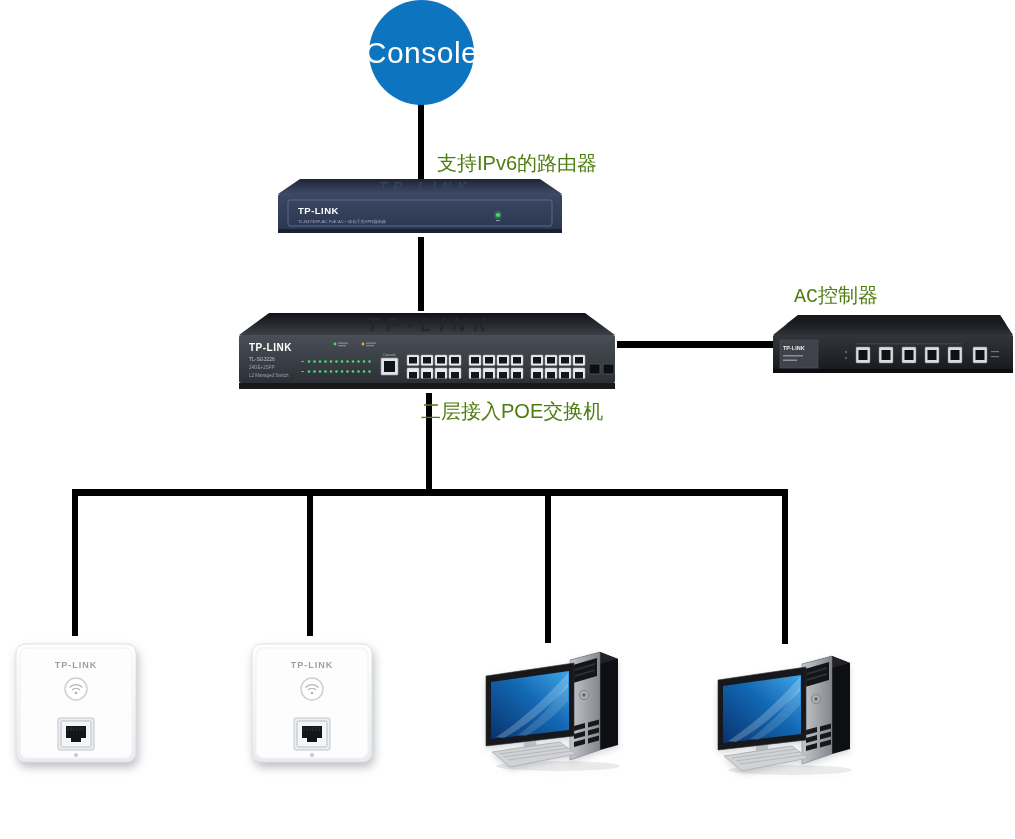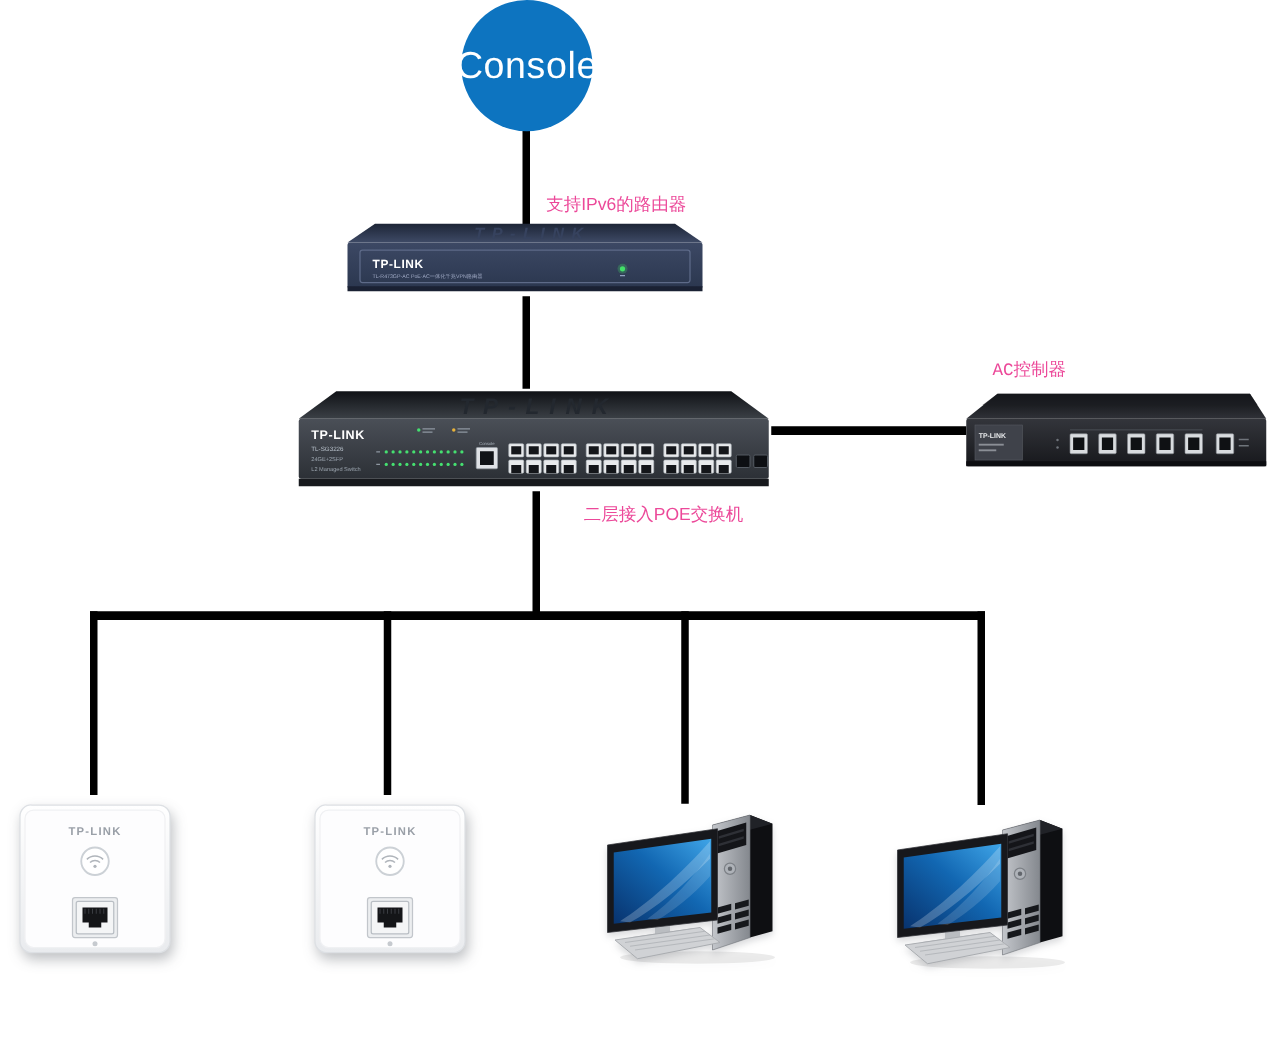--- a/index.html
+++ b/index.html
@@ -2,21 +2,21 @@
 <html><head>
 <meta charset="utf-8">
 <style>
   html,body { margin:0; padding:0; background:#ffffff; }
   .stage {
     position:relative; width:1015px; height:839px; background:#ffffff;
     font-family:"Liberation Sans", sans-serif; overflow:hidden;
   }
   .connector { position:absolute; background:#000000; }
   .annotation {
-    position:absolute; color:#ec4899; font-size:14px; line-height:22px;
+    position:absolute; color:#4d7c0f; font-size:20px; line-height:22px;
     white-space:nowrap; font-weight:400;
   }
   .node-internet {
     position:absolute; left:369px; top:0px; width:105px; height:105px;
     border-radius:50%; background:#0d74c0; display:flex; align-items:center;
     justify-content:center;
   }
   .node-internet span { color:#ffffff; font-size:30px; letter-spacing:0.5px; }
   .device { position:absolute; }
   .device svg { display:block; width:100%; height:100%; }
@@ -36,21 +36,21 @@
   <div class="connector" style="left:72px; top:489px; width:6px; height:147px;"></div>
   <div class="connector" style="left:307px; top:489px; width:6px; height:147px;"></div>
   <div class="connector" style="left:545px; top:489px; width:6px; height:154px;"></div>
   <div class="connector" style="left:782px; top:489px; width:6px; height:155px;"></div>
 
   <div class="node-internet">
     <span>Console</span>
   </div>
 
   <div class="annotation" style="left:437px; top:152px;">支持IPv6的路由器</div>
-  <div class="annotation" style="left:467px; top:400px;">二层接入POE交换机</div>
+  <div class="annotation" style="left:421px; top:400px;">二层接入POE交换机</div>
   <div class="annotation" style="left:794px; top:286px;font-family:Liberation Mono, monospace;">AC控制器</div>
 
   <svg width="0" height="0" style="position:absolute" aria-hidden="true">
     <defs>
       <linearGradient id="apGrad" x1="0" y1="0" x2="0" y2="1">
         <stop offset="0" stop-color="#ffffff"></stop>
           <stop offset="1" stop-color="#e9ebee"></stop>
       </linearGradient>
       <linearGradient id="scrGrad" x1="0" y1="1" x2="1" y2="0">
         <stop offset="0" stop-color="#08336e"></stop>

